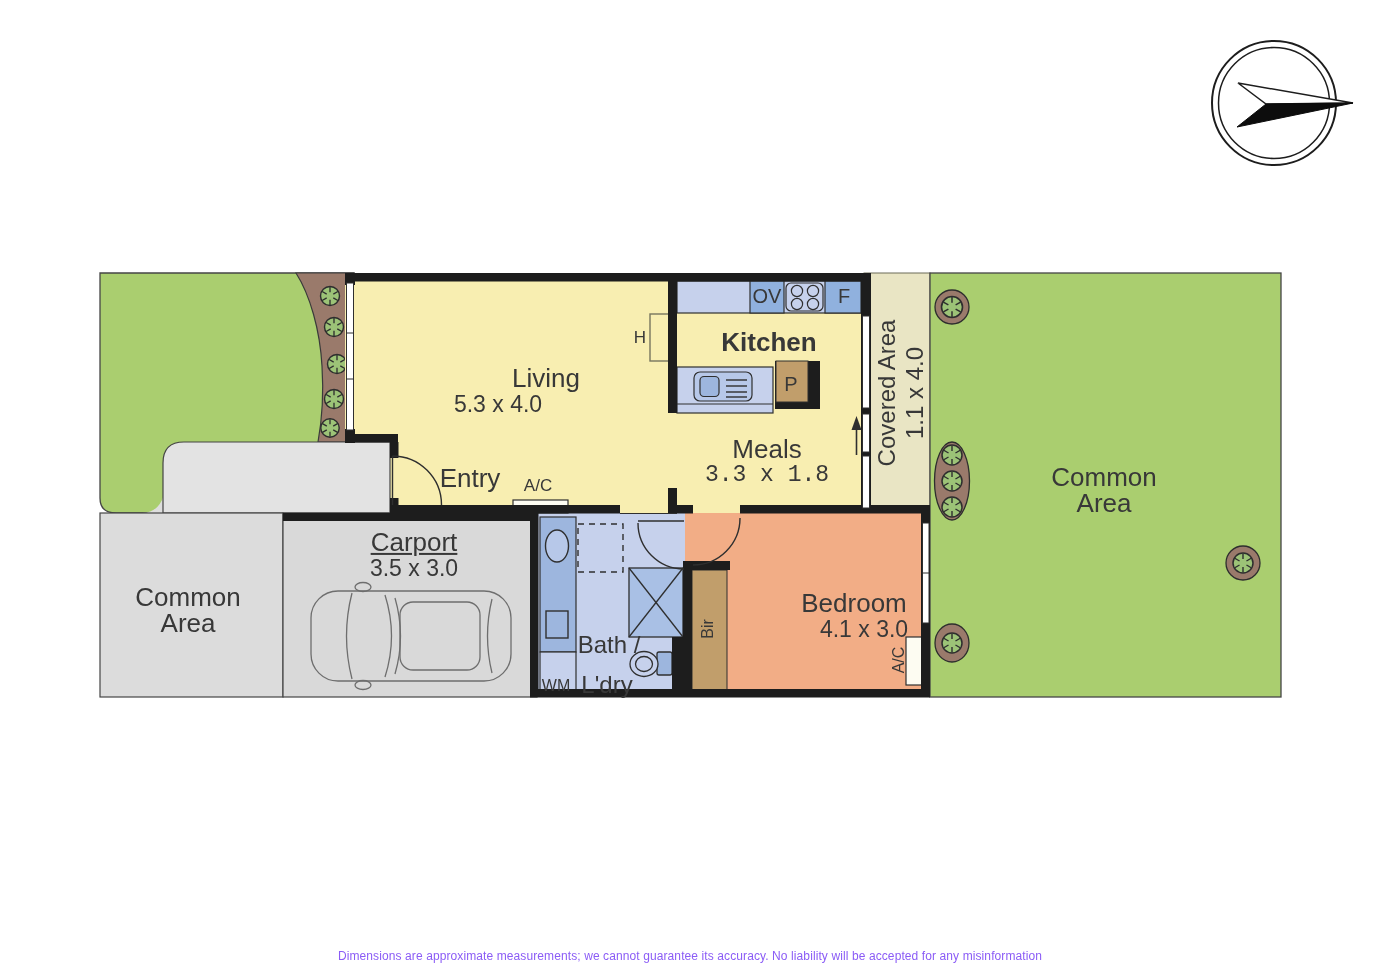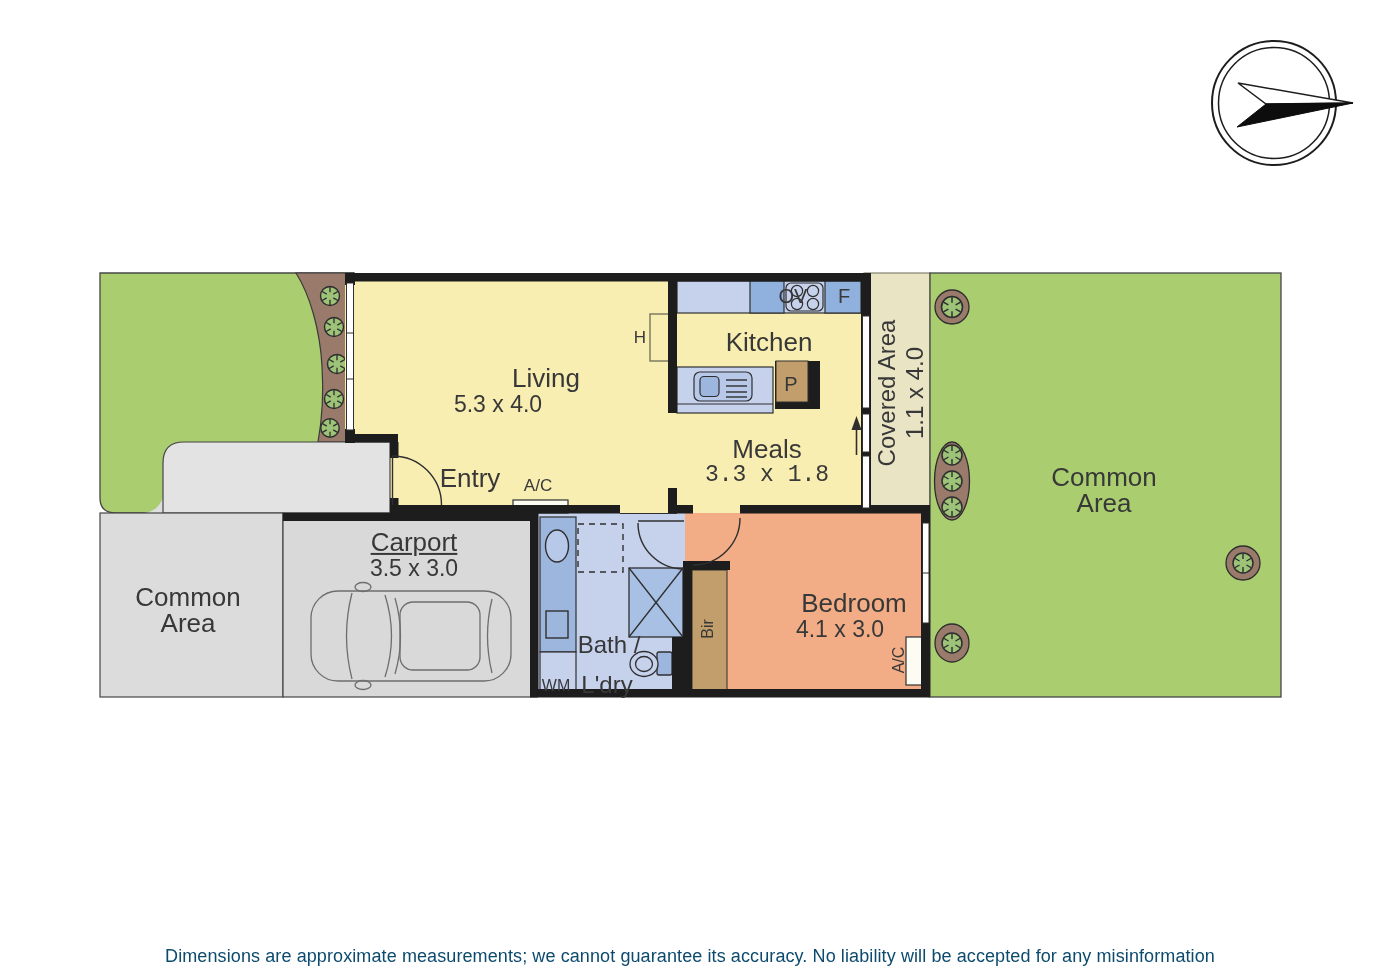--- a/index.html
+++ b/index.html
@@ -13,21 +13,21 @@
     text-align:center;white-space:nowrap;line-height:1.16;color:#383838;
   }
   .lbl.rot{transform:translate(-50%,-50%) rotate(-90deg);}
   .room-name{font-size:26px;}
   .room-dims{font-size:23px;}
   .small-lbl{font-size:17px;}
   .tiny-lbl{font-size:16px;}
   .fixture-lbl{font-size:20px;}
   .disclaimer{
     position:absolute;left:50%;top:956px;transform:translate(-50%,-50%);
-    font-size:18px;color:#0c4a6e;white-space:nowrap;letter-spacing:0.1px;
+    font-size:12px;color:#8b5cf6;white-space:nowrap;letter-spacing:0.1px;
   }
 </style>
 </head>
 <body>
 
 <div class="canvas">
 
 <svg class="plan" viewBox="0 0 1380 976">
   <defs>
     <g id="plant">
@@ -211,21 +211,21 @@
     <circle cx="1274" cy="103" r="62" fill="#ffffff" stroke="#1d1d1d" stroke-width="2"></circle>
     <circle cx="1274" cy="103" r="55.5" fill="none" stroke="#1d1d1d" stroke-width="1.5"></circle>
     <polygon points="1238,83 1353,103 1266,104" fill="#ffffff" stroke="#1d1d1d" stroke-width="1.5"></polygon>
     <polygon points="1266,104 1353,103 1237,127" fill="#0d0d0d" stroke="#0d0d0d" stroke-width="1"></polygon>
   </g>
 </svg>
 
 <div class="lbl room-name" style="left:518px;top:378px;margin-left:28px;">Living</div>
 <div class="lbl room-dims" style="left:498px;top:404px;">5.3 x 4.0</div>
 
-<div class="lbl room-name" style="left:769px;top:342px;">Kitchen</div>
+<div class="lbl room-name" style="left:769px;top:342px;font-weight:bold;">Kitchen</div>
 
 <div class="lbl room-name" style="left:767px;top:449px;">Meals</div>
 <div class="lbl room-dims" style="left:767px;top:475px;font-family:Liberation Mono, monospace;">3.3 x 1.8</div>
 
 <div class="lbl rot" style="left:901px;top:393px;font-size:24px;">
   <div>Covered Area</div>
   <div>1.1 x 4.0</div>
 </div>
 
 <div class="lbl room-name" style="left:1104px;top:477px;">Common</div>
@@ -233,31 +233,31 @@
 
 <div class="lbl room-name" style="left:188px;top:597px;">Common</div>
 <div class="lbl room-name" style="left:188px;top:623px;">Area</div>
 
 <div class="lbl room-name" style="left:414px;top:542px;text-decoration:underline;">Carport</div>
 <div class="lbl room-dims" style="left:414px;top:568px;">3.5 x 3.0</div>
 
 <div class="lbl room-name" style="left:470px;top:478px;">Entry</div>
 
 <div class="lbl room-name" style="left:854px;top:603px;">Bedroom</div>
-<div class="lbl room-dims" style="left:840px;top:629px;">4.1 x 3.0</div>
+<div class="lbl room-dims" style="left:864px;top:629px;">4.1 x 3.0</div>
 
 <div class="lbl" style="left:609px;top:645px;font-size:24px;">Bath /</div>
 <div class="lbl" style="left:607px;top:671px;font-size:24px;margin-top:14px;">L'dry</div>
 
 <div class="lbl small-lbl" style="left:538px;top:486px;">A/C</div>
 <div class="lbl rot tiny-lbl" style="left:899px;top:660px;">A/C</div>
 
 <div class="lbl tiny-lbl" style="left:556px;top:671px;margin-top:15px;">WM</div>
 <div class="lbl rot tiny-lbl" style="left:708px;top:629px;">Bir</div>
 
 <div class="lbl small-lbl" style="left:640px;top:338px;">H</div>
-<div class="lbl fixture-lbl" style="left:767px;top:297px;margin-left:26px;">OV</div>
+<div class="lbl fixture-lbl" style="left:767px;top:297px;">OV</div>
 <div class="lbl fixture-lbl" style="left:844px;top:297px;">F</div>
 <div class="lbl fixture-lbl" style="left:791px;top:385px;">P</div>
 
 <div class="disclaimer">Dimensions are approximate measurements; we cannot guarantee its accuracy. No liability will be accepted for any misinformation</div>
 
 </div>
 
 </body></html>

